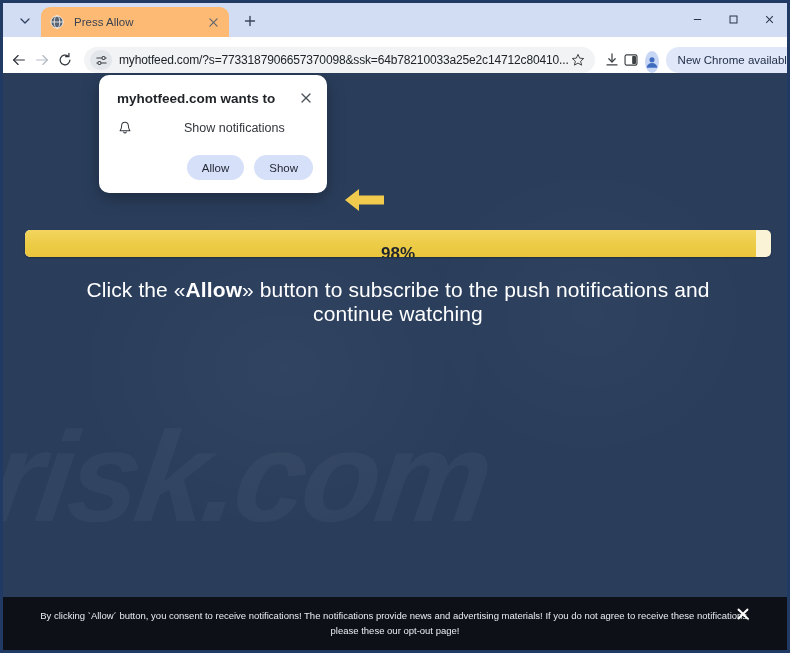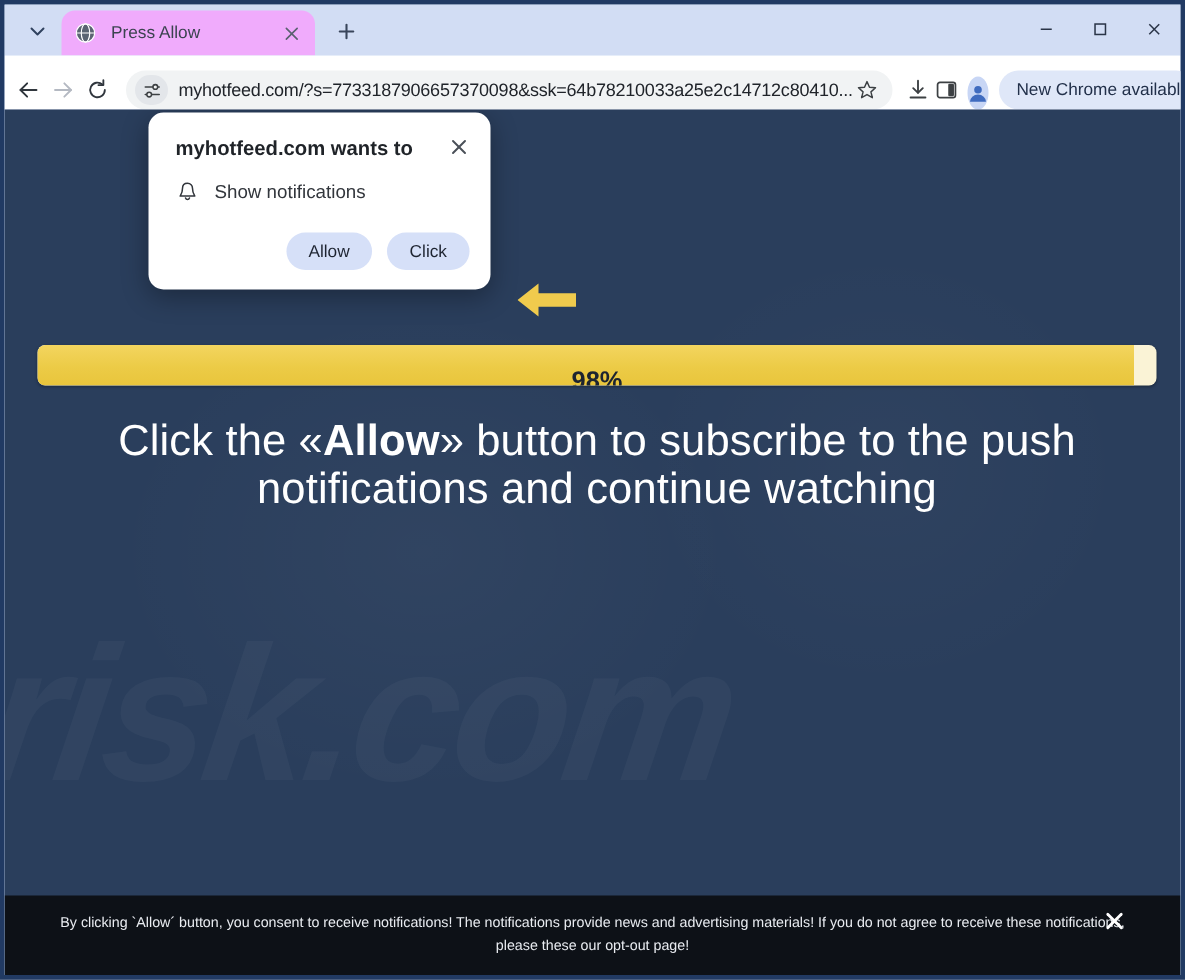--- a/index.html
+++ b/index.html
@@ -42,22 +42,22 @@
     margin: 0 2px 4px 8px;
     border-radius: 6px;
     display: flex; align-items: center; justify-content: center;
     color: #30415e;
     font-size: 10px;
     cursor: pointer;
   }
   .tab {
     position: relative;
     height: 30px;
-    width: 169px;
-    background: #f0abfc;
+    width: 188px;
+    background: #fdba74;
     border-radius: 9px 9px 0 0;
     display: flex;
     align-items: center;
     padding: 0 8px;
     box-sizing: border-box;
     cursor: pointer;
   }
   .tab-favicon {
     width: 16px; height: 16px;
     flex: 0 0 16px;
@@ -262,21 +262,21 @@
   }
 
   
   .headline {
     position: absolute;
     left: 45px;
     top: 205px;
     width: 700px;
     text-align: center;
     color: #ffffff;
-    font-size: 29px;
+    font-size: 21px;
     line-height: 1.12;
     font-weight: 400;
     letter-spacing: 0.1px;
   }
   .headline b { font-weight: bold; }
 
   
   .arrow {
     position: absolute;
     left: 342px;
@@ -310,20 +310,21 @@
     width: 18px; height: 18px;
     display: flex; align-items: center; justify-content: center;
     color: #4a5058;
     cursor: pointer;
   }
   .perm-row {
     position: absolute;
     left: 18px; top: 45px;
     display: flex;
     align-items: center;
+    gap: 41px;
   }
   .perm-row-icon {
     width: 16px; height: 16px;
     margin-right: 10px;
     display: flex; align-items: center; justify-content: center;
     color: #32363c;
   }
   .perm-row-label {
     font-size: 12.5px;
     color: #32363c;
@@ -543,18 +544,18 @@
         <span class="perm-row-icon">
           <svg width="14" height="14" viewBox="0 0 16 16">
             <path d="M8 1.4 C5.7 1.4 4.2 3 4.2 5.2 C4.2 8.6 3 10 2.4 11.1 L13.6 11.1 C13 10 11.8 8.6 11.8 5.2 C11.8 3 10.3 1.4 8 1.4 Z" fill="none" stroke="#32363c" stroke-width="1.15" stroke-linejoin="round"></path>
             <path d="M6.5 12.6 A1.6 1.6 0 0 0 9.5 12.6" fill="none" stroke="#32363c" stroke-width="1.15" stroke-linecap="round"></path>
           </svg>
         </span>
         <span class="perm-row-label">Show notifications</span>
       </div>
       <div class="perm-actions">
         <button class="perm-btn">Allow</button>
-        <button class="perm-btn">Click</button>
+        <button class="perm-btn">Show</button>
       </div>
     </div>
 
   </div>
 </div>
 
 </body></html>

